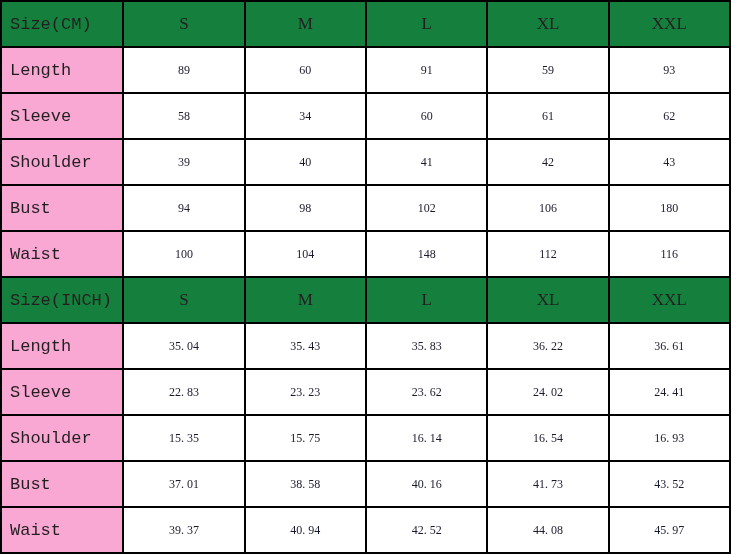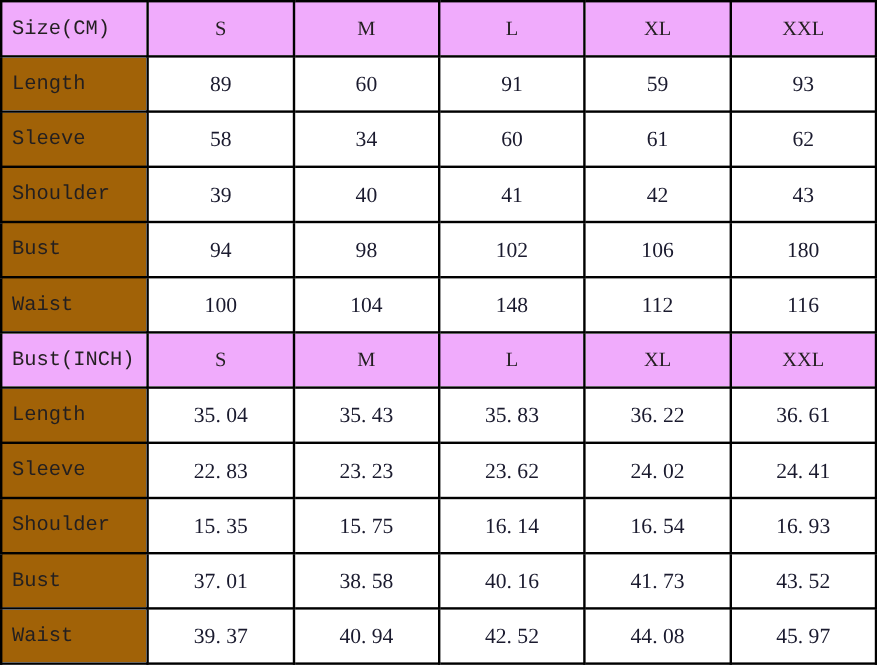--- a/index.html
+++ b/index.html
@@ -34,49 +34,49 @@
   }
   .size-table tr:first-child td {
     border-top: 2px solid #000000;
   }
   .size-table td:first-child {
     border-left: 2px solid #000000;
   }
 
   
   tr.header-row td {
-    background: #f0abfc;
+    background: #15803d;
   }
   tr.header-row td.unit-label {
     text-align: left;
     font-family: "Liberation Mono", "DejaVu Sans Mono", monospace;
     font-size: 17px;
     color: #231f20;
     letter-spacing: 0px;
   }
   tr.header-row td.size-col {
     text-align: center;
     font-family: "Liberation Serif", "DejaVu Serif", serif;
     font-size: 17px;
     color: #231f20;
   }
 
   
   tr.data-row td.row-label {
-    background: #a16207;
+    background: #f9a8d4;
     text-align: left;
     font-family: "Liberation Mono", "DejaVu Sans Mono", monospace;
     font-size: 17px;
     color: #231f20;
   }
   tr.data-row td.value-cell {
     background: #ffffff;
     text-align: center;
     font-family: "Liberation Serif", "DejaVu Serif", serif;
-    font-size: 18px;
+    font-size: 12px;
     color: #1a1a2e;
   }
 </style>
 </head>
 <body>
 
 <table class="size-table">
   <colgroup>
     <col class="c-label">
     <col class="c-data">
@@ -135,21 +135,21 @@
     <tr class="data-row">
       <td class="row-label">Waist</td>
       <td class="value-cell">100</td>
       <td class="value-cell">104</td>
       <td class="value-cell">148</td>
       <td class="value-cell">112</td>
       <td class="value-cell">116</td>
     </tr>
 
     <tr class="header-row">
-      <td class="unit-label">Bust(INCH)</td>
+      <td class="unit-label">Size(INCH)</td>
       <td class="size-col">S</td>
       <td class="size-col">M</td>
       <td class="size-col">L</td>
       <td class="size-col">XL</td>
       <td class="size-col">XXL</td>
     </tr>
 
     <tr class="data-row">
       <td class="row-label">Length</td>
       <td class="value-cell">35. 04</td>

